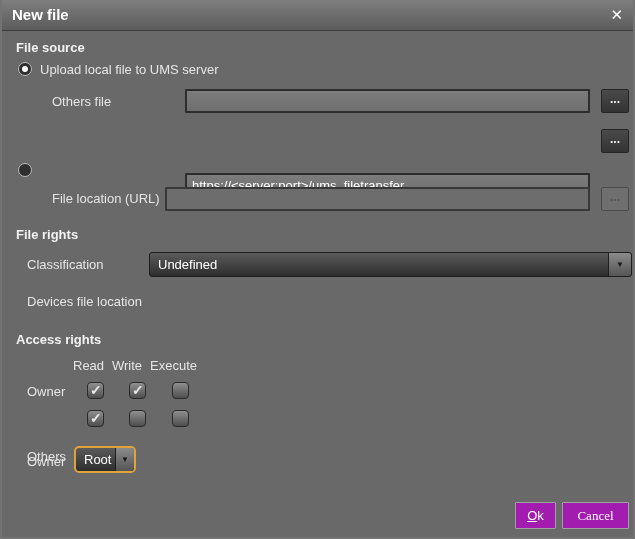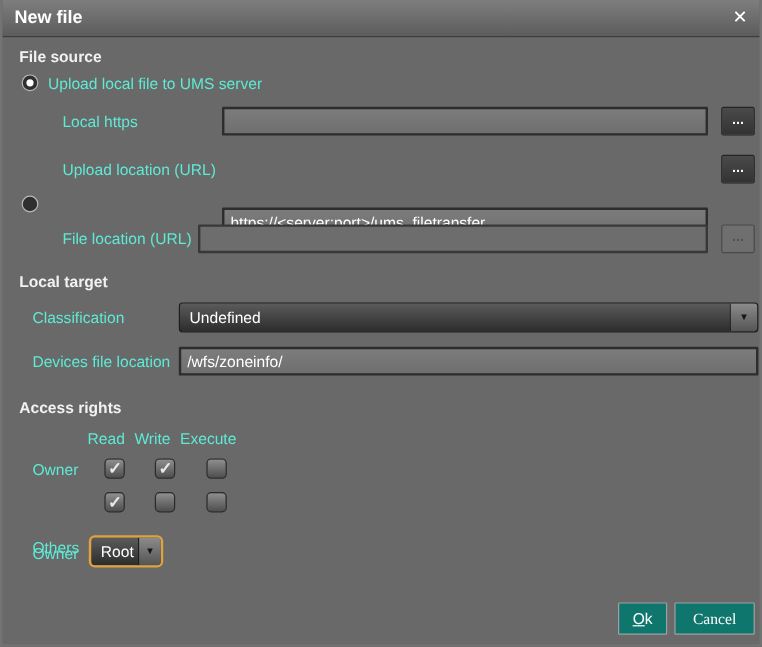--- a/index.html
+++ b/index.html
@@ -13,21 +13,21 @@
   .titlebar{
     position:absolute;top:0;left:0;right:0;height:30px;
     background:linear-gradient(#7e7e7e,#5c5c5c);
     border-bottom:1px solid #3c3c3c;
   }
   .titlebar .title{position:absolute;left:10px;top:0;line-height:30px;font-size:15px;font-weight:bold;color:#ffffff;}
   .titlebar .close{position:absolute;right:10px;top:0;line-height:30px;font-size:15px;color:#ffffff;cursor:default;}
   
   .abs{position:absolute;}
   .section-label{font-weight:bold;color:#f2f2f2;}
-  .field-label{color:#5eead4;}
+  .field-label{color:#e5e5e5;}
   input.textfield{
     box-sizing:border-box;height:24px;
     background:linear-gradient(#7c7c7c,#6f6f6f);
     border:2px solid #2d2d2d;border-radius:1px;
     color:#ffffff;font-family:"Liberation Sans",sans-serif;font-size:13px;
     padding:0 5px;outline:none;
   }
   input.textfield.disabled{background:#6d6d6d;border:2px solid #383838;}
   .browse-btn{
     box-sizing:border-box;width:28px;height:24px;
@@ -68,64 +68,62 @@
     border:1px solid #2a2a2a;cursor:pointer;
   }
   .checkbox .check-glyph{
     visibility:hidden;position:absolute;left:2px;top:-1px;
     color:#e8e8e8;font-size:14px;font-weight:bold;
   }
   .checkbox[data-checked="true"] .check-glyph{visibility:visible;}
   
   .push-btn{
     box-sizing:border-box;position:absolute;height:27px;
-    background:#0f766e;border:1px solid #a0a0a0;border-radius:1px;
+    background:#a21caf;border:1px solid #a0a0a0;border-radius:1px;
     color:#ffffff;font-size:13px;text-align:center;line-height:25px;cursor:pointer;
   }
   .push-btn .mnemonic{text-decoration:underline;}
 </style>
 </head>
 <body>
 
 <div class="dialog">
 
   <div class="titlebar">
     <span class="title">New file</span>
     <span class="close">✕</span>
   </div>
 
   <div class="abs section-label" style="left:14px;top:40px;">File source</div>
 
   <span class="radio" style="left:16px;top:62px;" data-checked="true"></span>
   <div class="abs field-label" style="left:38px;top:62px;">Upload local file to UMS server</div>
 
-  <div class="abs field-label" style="left:50px;top:94px;">Local https</div>
+  <div class="abs field-label" style="left:50px;top:94px;">Others file</div>
   <input class="textfield abs" type="text" style="left: 183px; top: 89px; width: 405px;" value="">
   <div class="browse-btn abs" style="left:599px;top:89px;">...</div>
 
-  <div class="abs field-label" style="left:50px;top:134px;">Upload location (URL)</div>
   <input class="textfield abs" type="text" style="left: 183px; top: 129px; width: 405px; margin-top: 44px;" value="https://&lt;server:port&gt;/ums_filetransfer">
   <div class="browse-btn abs" style="left:599px;top:129px;">...</div>
 
   <span class="radio" style="left:16px;top:163px;" data-checked="false"></span>
 
   <div class="abs field-label" style="left:50px;top:191px;">File location (URL)</div>
   <input class="textfield disabled abs" type="text" disabled="" style="left: 163px; top: 187px; width: 425px;" value="">
   <div class="browse-btn disabled abs" style="left:599px;top:187px;">...</div>
 
-  <div class="abs section-label" style="left:14px;top:227px;">Local target</div>
+  <div class="abs section-label" style="left:14px;top:227px;">File rights</div>
 
   <div class="abs field-label" style="left:25px;top:257px;">Classification</div>
   <div class="combo" style="left:147px;top:252px;width:483px;height:25px;">
     <span class="combo-text">Undefined</span>
     <span class="combo-arrow">▼</span>
   </div>
 
   <div class="abs field-label" style="left:25px;top:294px;">Devices file location</div>
-  <input class="textfield abs" type="text" style="left: 147px; top: 289px; width: 483px;" value="/wfs/zoneinfo/">
 
   <div class="abs section-label" style="left:14px;top:332px;">Access rights</div>
 
   <div class="abs field-label" style="left:71px;top:358px;">Read</div>
   <div class="abs field-label" style="left:110px;top:358px;">Write</div>
   <div class="abs field-label" style="left:148px;top:358px;">Execute</div>
 
   <div class="abs field-label" style="left:25px;top:384px;">Owner</div>
   <span class="checkbox" style="left:85px;top:382px;" data-checked="true">
       <span class="check-glyph">✓</span>

